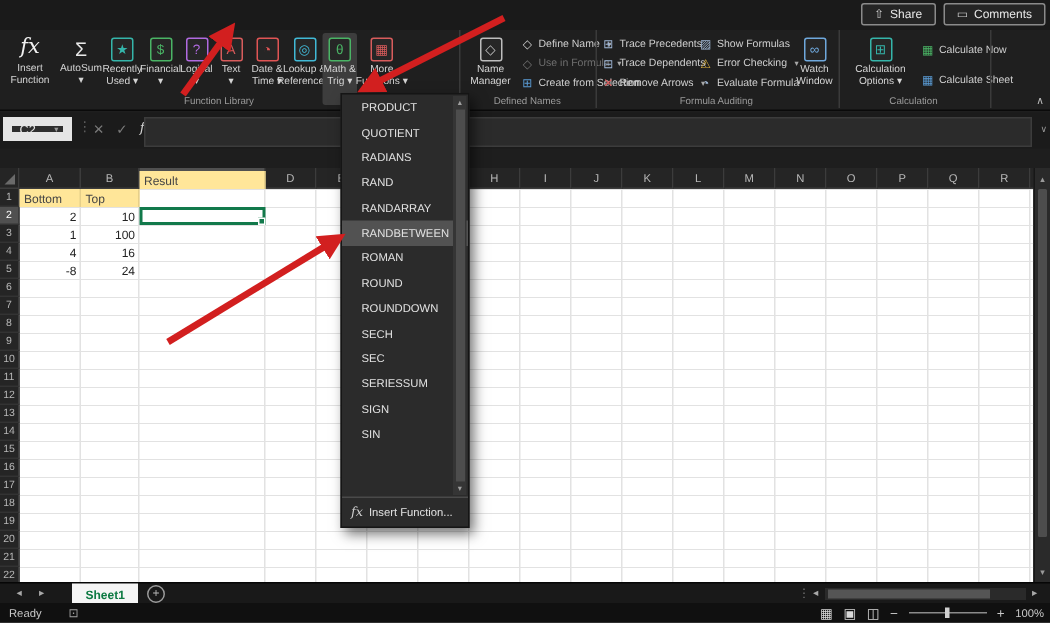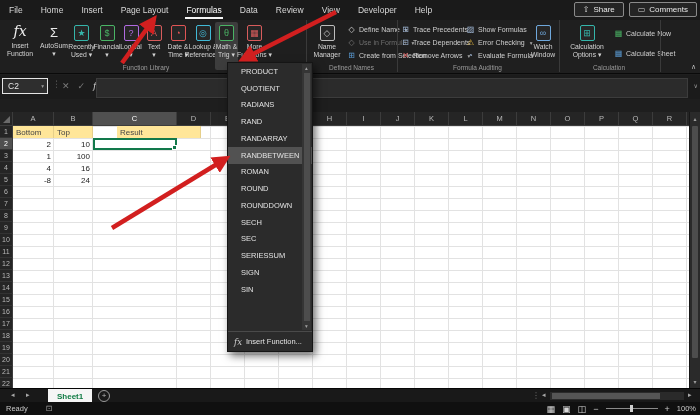--- a/index.html
+++ b/index.html
@@ -24,21 +24,21 @@
         font-size:9px;margin-top:3px;border:1px solid #555;background:#262626;}
   .blbl{font-size:6.8px;line-height:8px;color:#d4d4d4;text-align:center;margin-top:2px;white-space:nowrap;}
   .fxicon{font-style:italic;font-family:"DejaVu Serif",serif;color:#f0f0f0;font-size:14px;line-height:18px;}
   .stackitem{display:flex;align-items:center;gap:3px;font-size:7px;color:#cfcfcf;height:13px;white-space:nowrap;}
   .stackitem .ic{font-size:8px;width:9px;text-align:center;}
   .stackitem.dis{color:#6f6f6f;}
   .caret{font-size:5.5px;color:#a8a8a8;margin-left:2px;}
   .collapse{position:absolute;right:4px;bottom:2px;font-size:7px;color:#bdbdbd;}
   
   .fbar{position:absolute;top:75px;left:0;right:0;height:24px;background:#1b1b1b;}
-  .namebox{position:absolute;left:2px;top:3px;width:46px;height:16px;background:#2e2e2e;border:1px solid #e5e5e5;
+  .namebox{position:absolute;left:2px;top:3px;width:46px;height:16px;background:#2e2e2e;border:6px solid #e5e5e5;
            display:flex;align-items:center;font-size:8.5px;color:#e6e6e6;padding-left:5px;box-sizing:border-box;}
   .namebox .dd{position:absolute;right:3px;font-size:5.5px;color:#9a9a9a;}
   .fbtns{position:absolute;left:52px;top:3px;display:flex;align-items:center;gap:8px;height:16px;}
   .fbtn{font-size:9px;color:#7a7a7a;}
   .fbtn.fx{color:#d0d0d0;font-style:italic;font-family:"DejaVu Serif",serif;}
   .finput{position:absolute;left:96px;top:3px;width:592px;height:20px;background:#2b2b2b;border:1px solid #3c3c3c;box-sizing:border-box;}
   .fexpand{position:absolute;right:2px;top:7px;font-size:6px;color:#9a9a9a;}
   
   .grid{position:absolute;top:112px;left:0;width:689px;height:276px;background:#252525;overflow:hidden;}
   .cornerbox{position:absolute;left:0;top:0;width:13px;height:14px;background:#252525;border-right:1px solid #3c3c3c;border-bottom:1px solid #3c3c3c;box-sizing:border-box;}
@@ -96,32 +96,20 @@
   .zoomlvl{font-size:7.5px;}
   
   .arrows{position:absolute;inset:0;z-index:50;pointer-events:none;}
 </style>
 </head>
 <body>
 
 <div class="stage">
 
   <div class="tabrow">
-    <div id="tabs" style="display:flex;height:100%;">
-        <div class="tab">File</div>
-        <div class="tab">Home</div>
-        <div class="tab">Insert</div>
-        <div class="tab">Page Layout</div>
-        <div class="tab active">Formulas</div>
-        <div class="tab">Data</div>
-        <div class="tab">Review</div>
-        <div class="tab">View</div>
-        <div class="tab">Developer</div>
-        <div class="tab">Help</div>
-      </div>
     <div class="winbtns">
       <div class="winbtn">
         <span class="g">⇧</span>
         <span>Share</span>
       </div>
       <div class="winbtn">
         <span class="g">▭</span>
         <span>Comments</span>
       </div>
     </div>
@@ -323,21 +311,21 @@
       <div class="rowh" style="top: 182px; height: 12px;">15</div>
       <div class="rowh" style="top: 194px; height: 12px;">16</div>
       <div class="rowh" style="top: 206px; height: 12px;">17</div>
       <div class="rowh" style="top: 218px; height: 12px;">18</div>
       <div class="rowh" style="top: 230px; height: 12px;">19</div>
       <div class="rowh" style="top: 242px; height: 12px;">20</div>
       <div class="rowh" style="top: 254px; height: 12px;">21</div>
       <div class="rowh" style="top: 266px; height: 12px;">22</div>
       <div class="cell hdr" style="left: 13px; width: 41px; top: 14px;">Bottom</div>
       <div class="cell hdr" style="left: 54px; width: 39px; top: 14px;">Top</div>
-      <div class="cell hdr" style="left: 93px; width: 84px; top: 14px; margin-left: 24px;">Result</div>
+      <div class="cell hdr" style="left: 93px; width: 84px; top: 2px;">Result</div>
       <div class="cell num" style="left: 13px; width: 41px; top: 26px;">2</div>
       <div class="cell num" style="left: 54px; width: 39px; top: 26px;">10</div>
       <div class="cell num" style="left: 13px; width: 41px; top: 38px;">1</div>
       <div class="cell num" style="left: 54px; width: 39px; top: 38px;">100</div>
       <div class="cell num" style="left: 13px; width: 41px; top: 50px;">4</div>
       <div class="cell num" style="left: 54px; width: 39px; top: 50px;">16</div>
       <div class="cell num" style="left: 13px; width: 41px; top: 62px;">-8</div>
       <div class="cell num" style="left: 54px; width: 39px; top: 62px;">24</div>
       <div class="selbox" style="left: 93px; width: 84px; top: 26px; height: 12px;"></div>
     </div>

